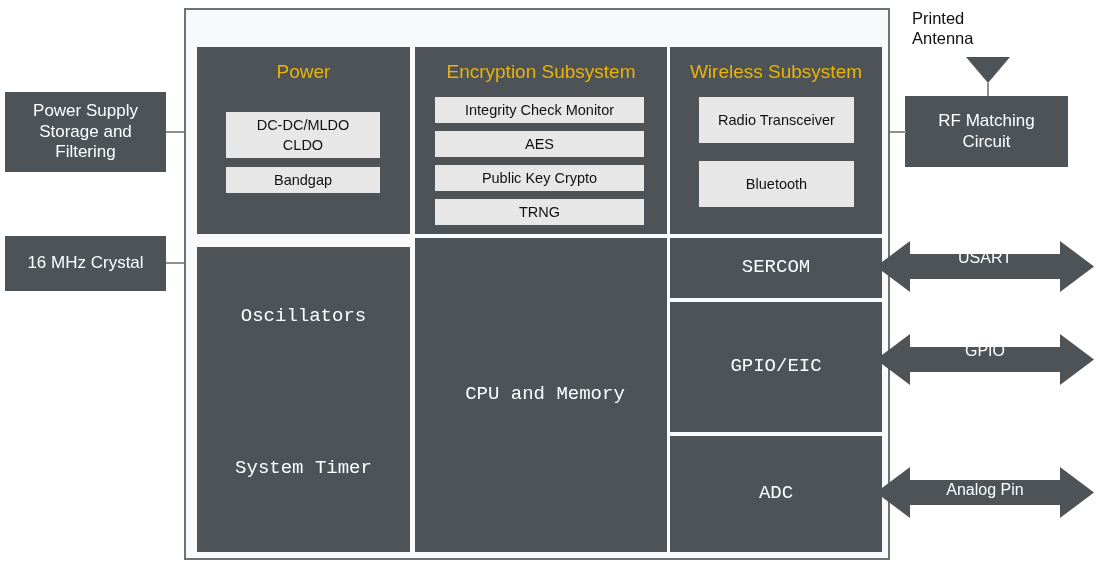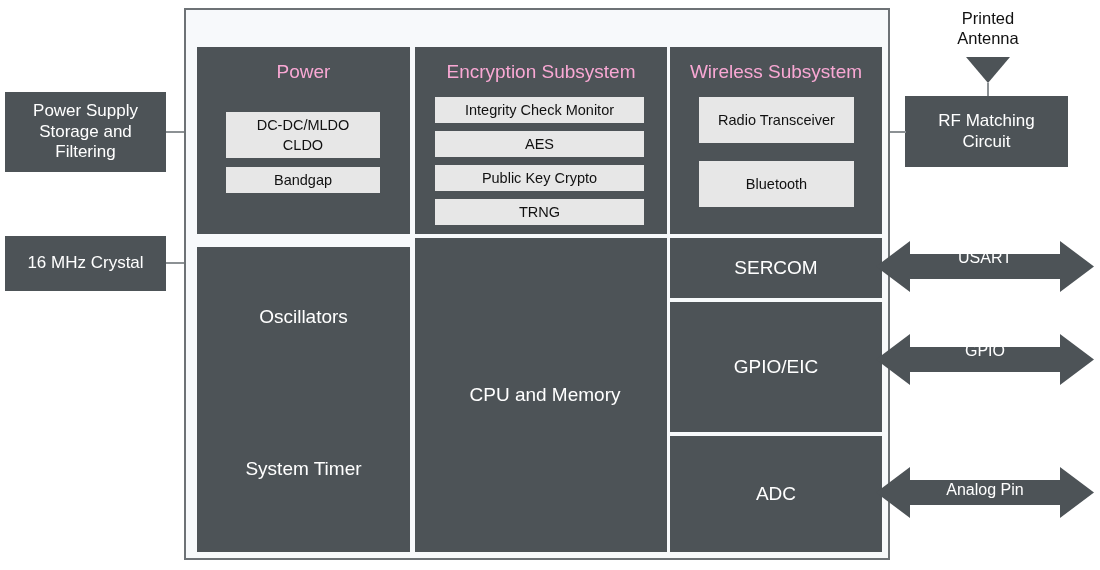--- a/index.html
+++ b/index.html
@@ -49,21 +49,21 @@
     box-sizing: border-box;
     background: #4d5357;
     color: #ffffff;
   }
   .subsys-title {
     position: absolute;
     left: 0;
     right: 0;
     text-align: center;
     font-size: 19px;
-    color: #f9a8d4;
+    color: #eab308;
   }
   .inner {
     position: absolute;
     box-sizing: border-box;
     background: #e7e7e7;
     color: #111111;
     display: flex;
     align-items: center;
     justify-content: center;
     font-size: 14.5px;
@@ -83,41 +83,40 @@
     position: absolute;
     width: 0;
     height: 0;
     border-left: 22px solid transparent;
     border-right: 22px solid transparent;
     border-top: 26px solid #4d5357;
   }
 
   .label-plain {
     position: absolute;
-    text-align: center;
     color: #111111;
     font-size: 16.5px;
     line-height: 1.22;
   }
 
   
   .darrow {
     position: absolute;
   }
   .darrow svg { display: block; }
   .darrow .dtext {
     position: absolute;
     left: 0;
     right: 0;
     text-align: center;
     color: #ffffff;
     font-size: 16px;
   }
 
-  .fs19 { font-size: 19px; }
+  .fs19 { font-size: 19px; font-family: Liberation Mono, monospace; }
   .fs17 { font-size: 17px; }
 </style>
 </head>
 <body>
 
 <div id="canvas">
 
   <div class="blk dark fs17" style="left:5px; top:92px; width:161px; height:80px;">
     <span>
       <span>Power Supply</span><br>

